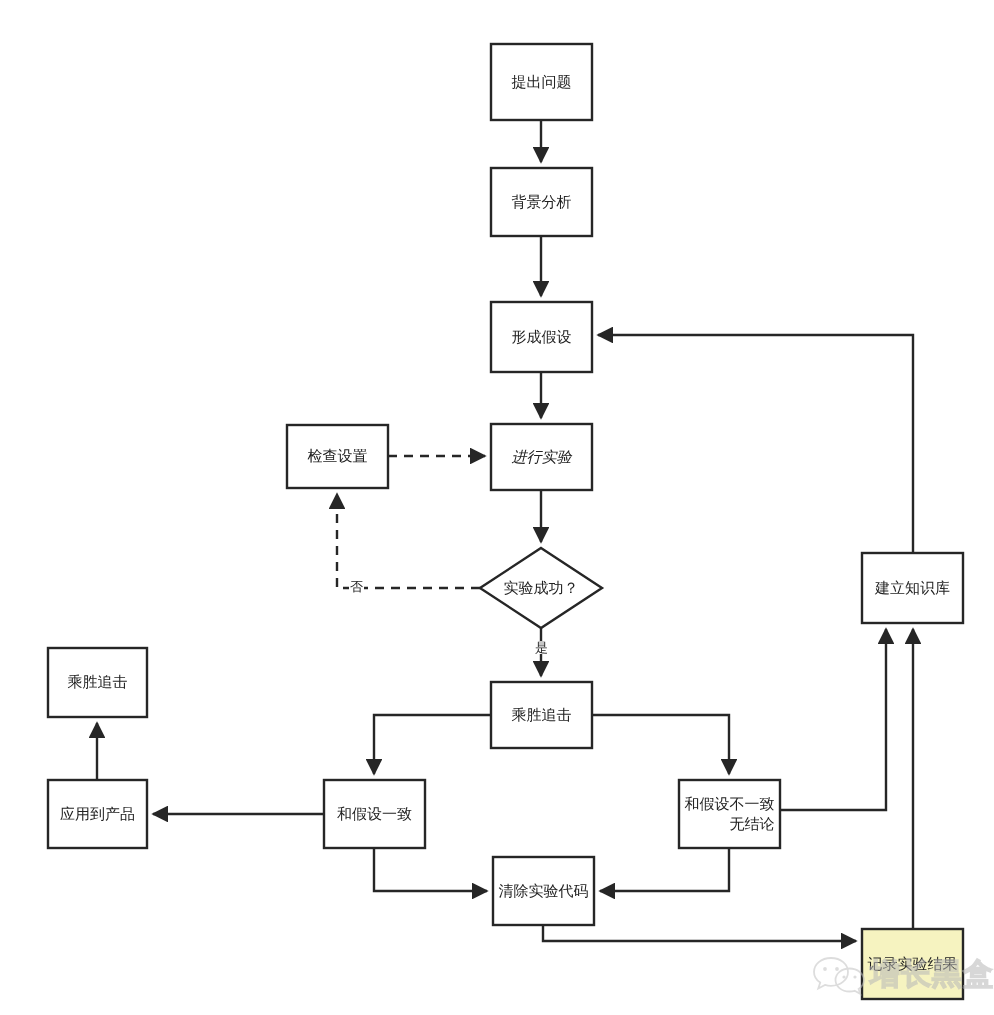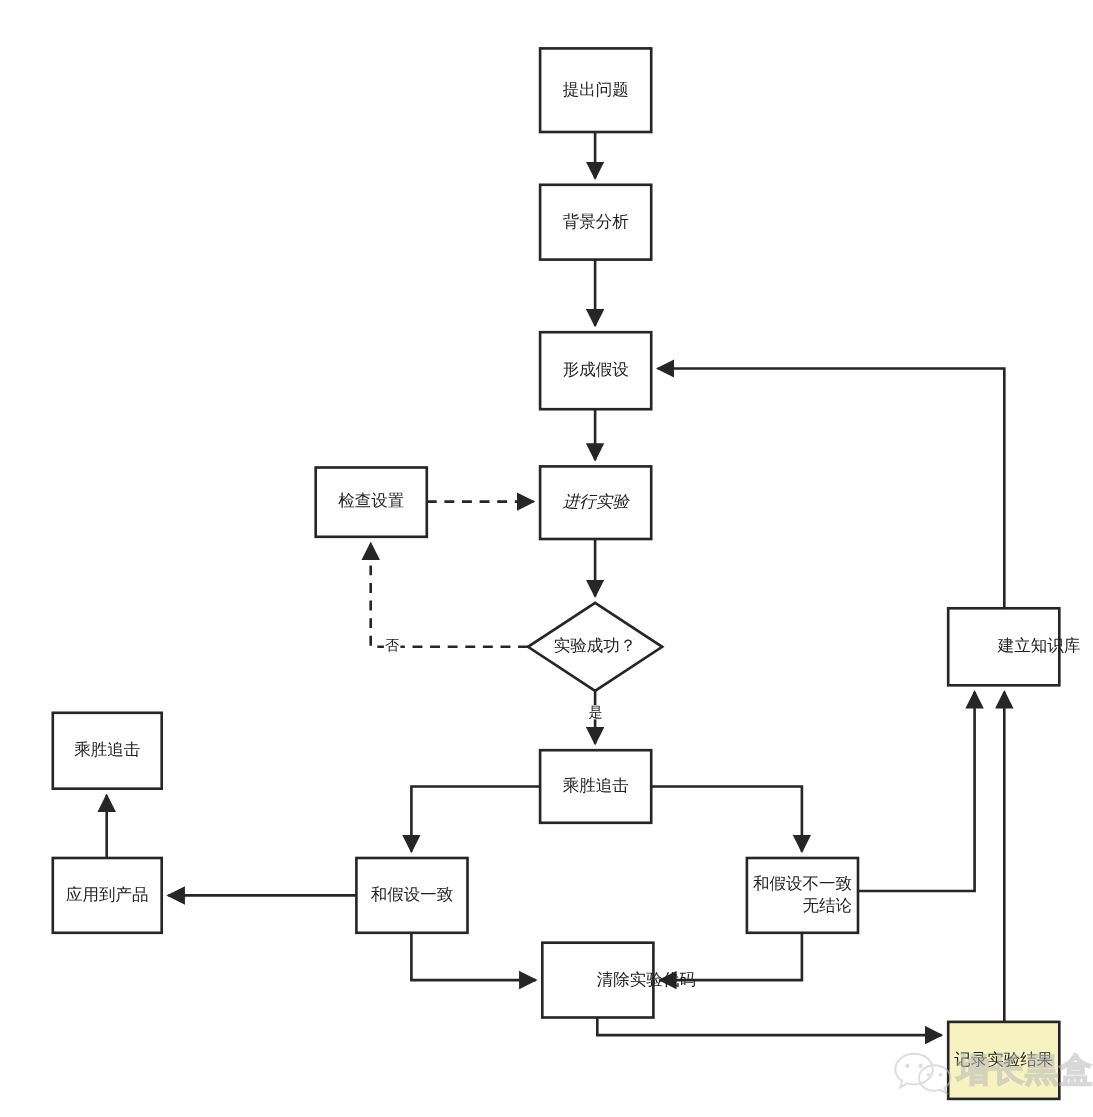--- a/index.html
+++ b/index.html
@@ -146,23 +146,23 @@
 
   <div class="node-label" style="left:324px; top:780px; width:101px; height:68px;">和假设一致</div>
 
   <div class="node-label" style="left:679px; top:780px; width:101px; height:68px;">和假设不一致
 无结论</div>
 
   <div class="node-label" style="left:48px; top:780px; width:99px; height:68px;">应用到产品</div>
 
   <div class="node-label" style="left:48px; top:648px; width:99px; height:69px;">乘胜追击</div>
 
-  <div class="node-label" style="left:493px; top:857px; width:101px; height:68px;padding-left:44px;">清除实验代码</div>
+  <div class="node-label" style="left:493px; top:857px; width:101px; height:68px;">清除实验代码</div>
 
-  <div class="node-label" style="left:862px; top:553px; width:101px; height:70px;margin-left:32px;">建立知识库</div>
+  <div class="node-label" style="left:862px; top:553px; width:101px; height:70px;">建立知识库</div>
 
   <div class="node-label" style="left:862px; top:929px; width:101px; height:70px;">记录实验结果</div>
 
   <div class="edge-label" style="left:349px; top:580px;">否</div>
 
   <div class="edge-label" style="left:534px; top:641px;">是</div>
 
   <div class="watermark" style="left:812px; top:952px;">
     <svg width="54" height="44" viewBox="0 0 54 44" xmlns="http://www.w3.org/2000/svg">
       <g fill="none" stroke="#c2c2c2" stroke-width="1.8">

